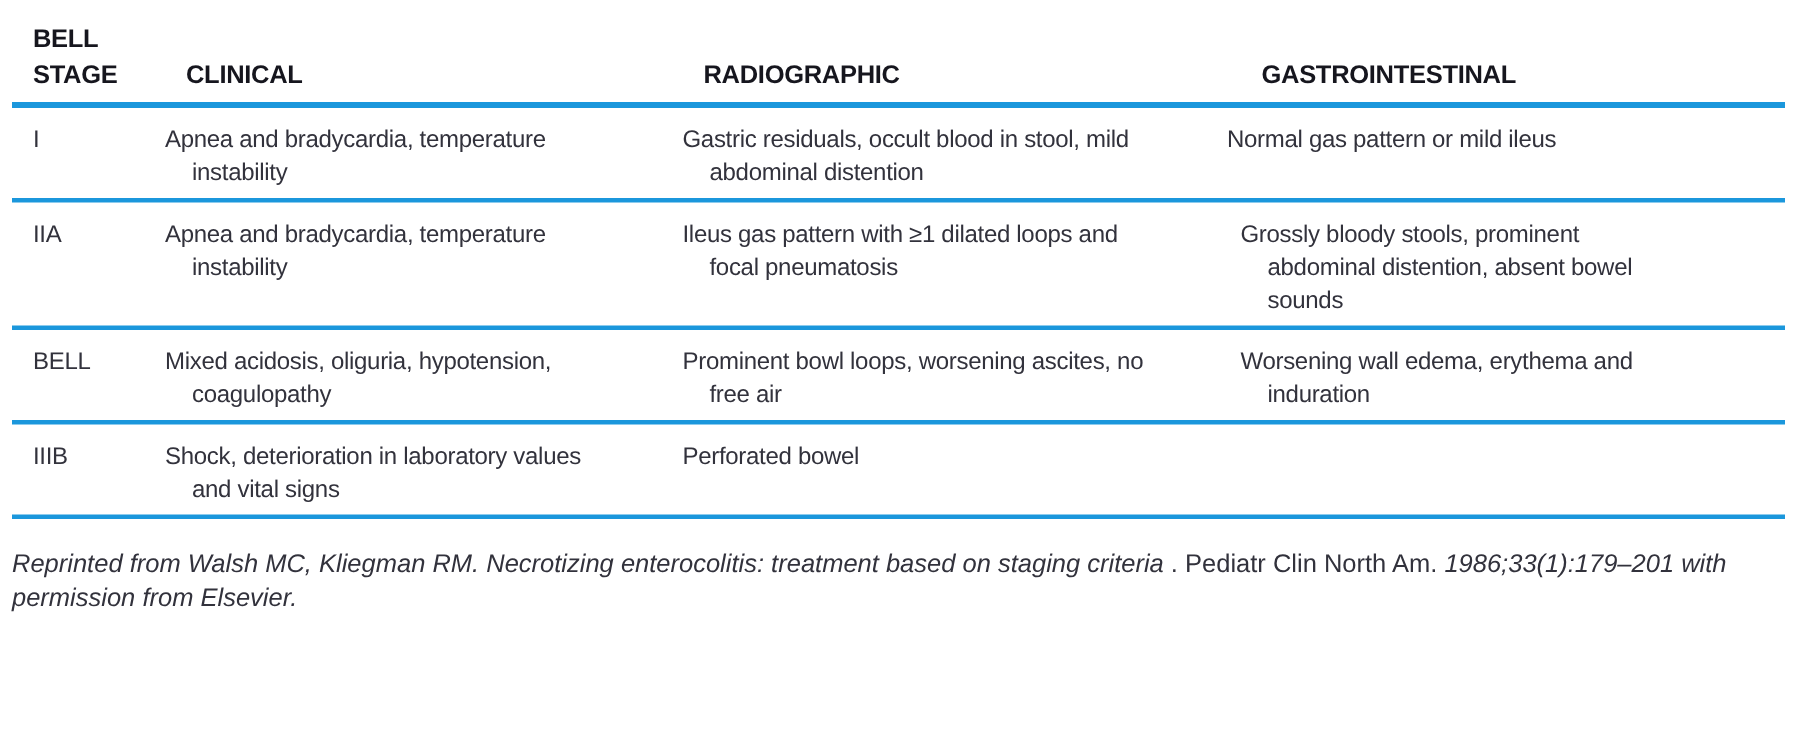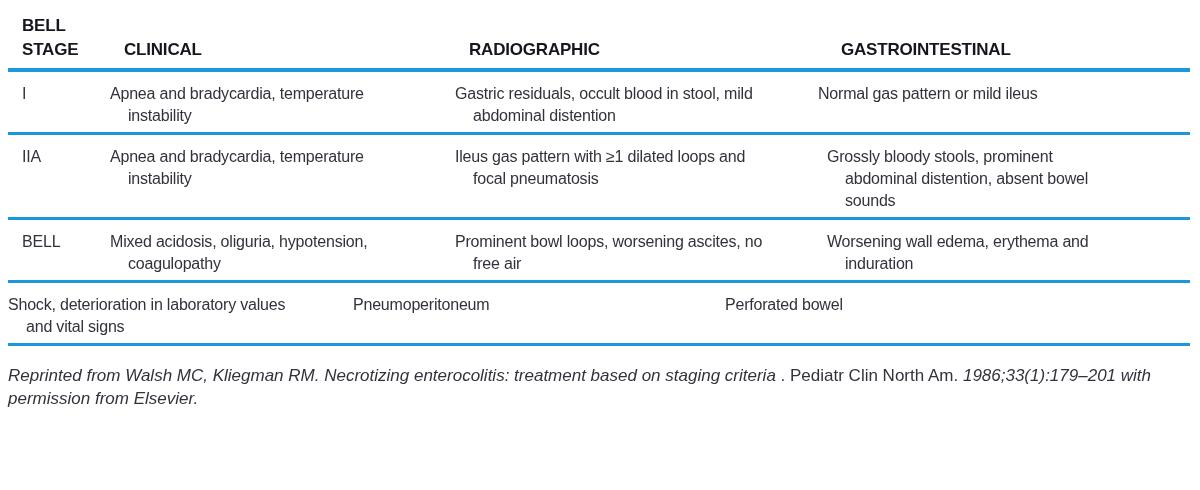--- a/index.html
+++ b/index.html
@@ -107,23 +107,23 @@
     <div class="cell stage-col">BELL</div>
     <div class="cell clin-col hang">Mixed acidosis, oliguria, hypotension,
 coagulopathy</div>
     <div class="cell radio-col hang">Prominent bowl loops, worsening ascites, no
 free air</div>
     <div class="cell gi-col hang">Worsening wall edema, erythema and
 induration</div>
   </div>
 
   <div class="row">
+    <div class="cell stage-col">IIIB</div>
     <div class="cell clin-col hang">Shock, deterioration in laboratory values
 and vital signs</div>
-    <div class="cell radio-col hang">Pneumoperitoneum</div>
     <div class="cell gi-col hang">Perforated bowel</div>
   </div>
 </div>
 
   </div>
 
   <p class="footnote"><span class="it">Reprinted from Walsh MC, Kliegman RM. Necrotizing enterocolitis: treatment based on staging criteria</span><span class="rm"> . Pediatr Clin North Am. </span><span class="it">1986;33(1):179–201 with
 permission from Elsevier.</span></p>
 
 </div>

